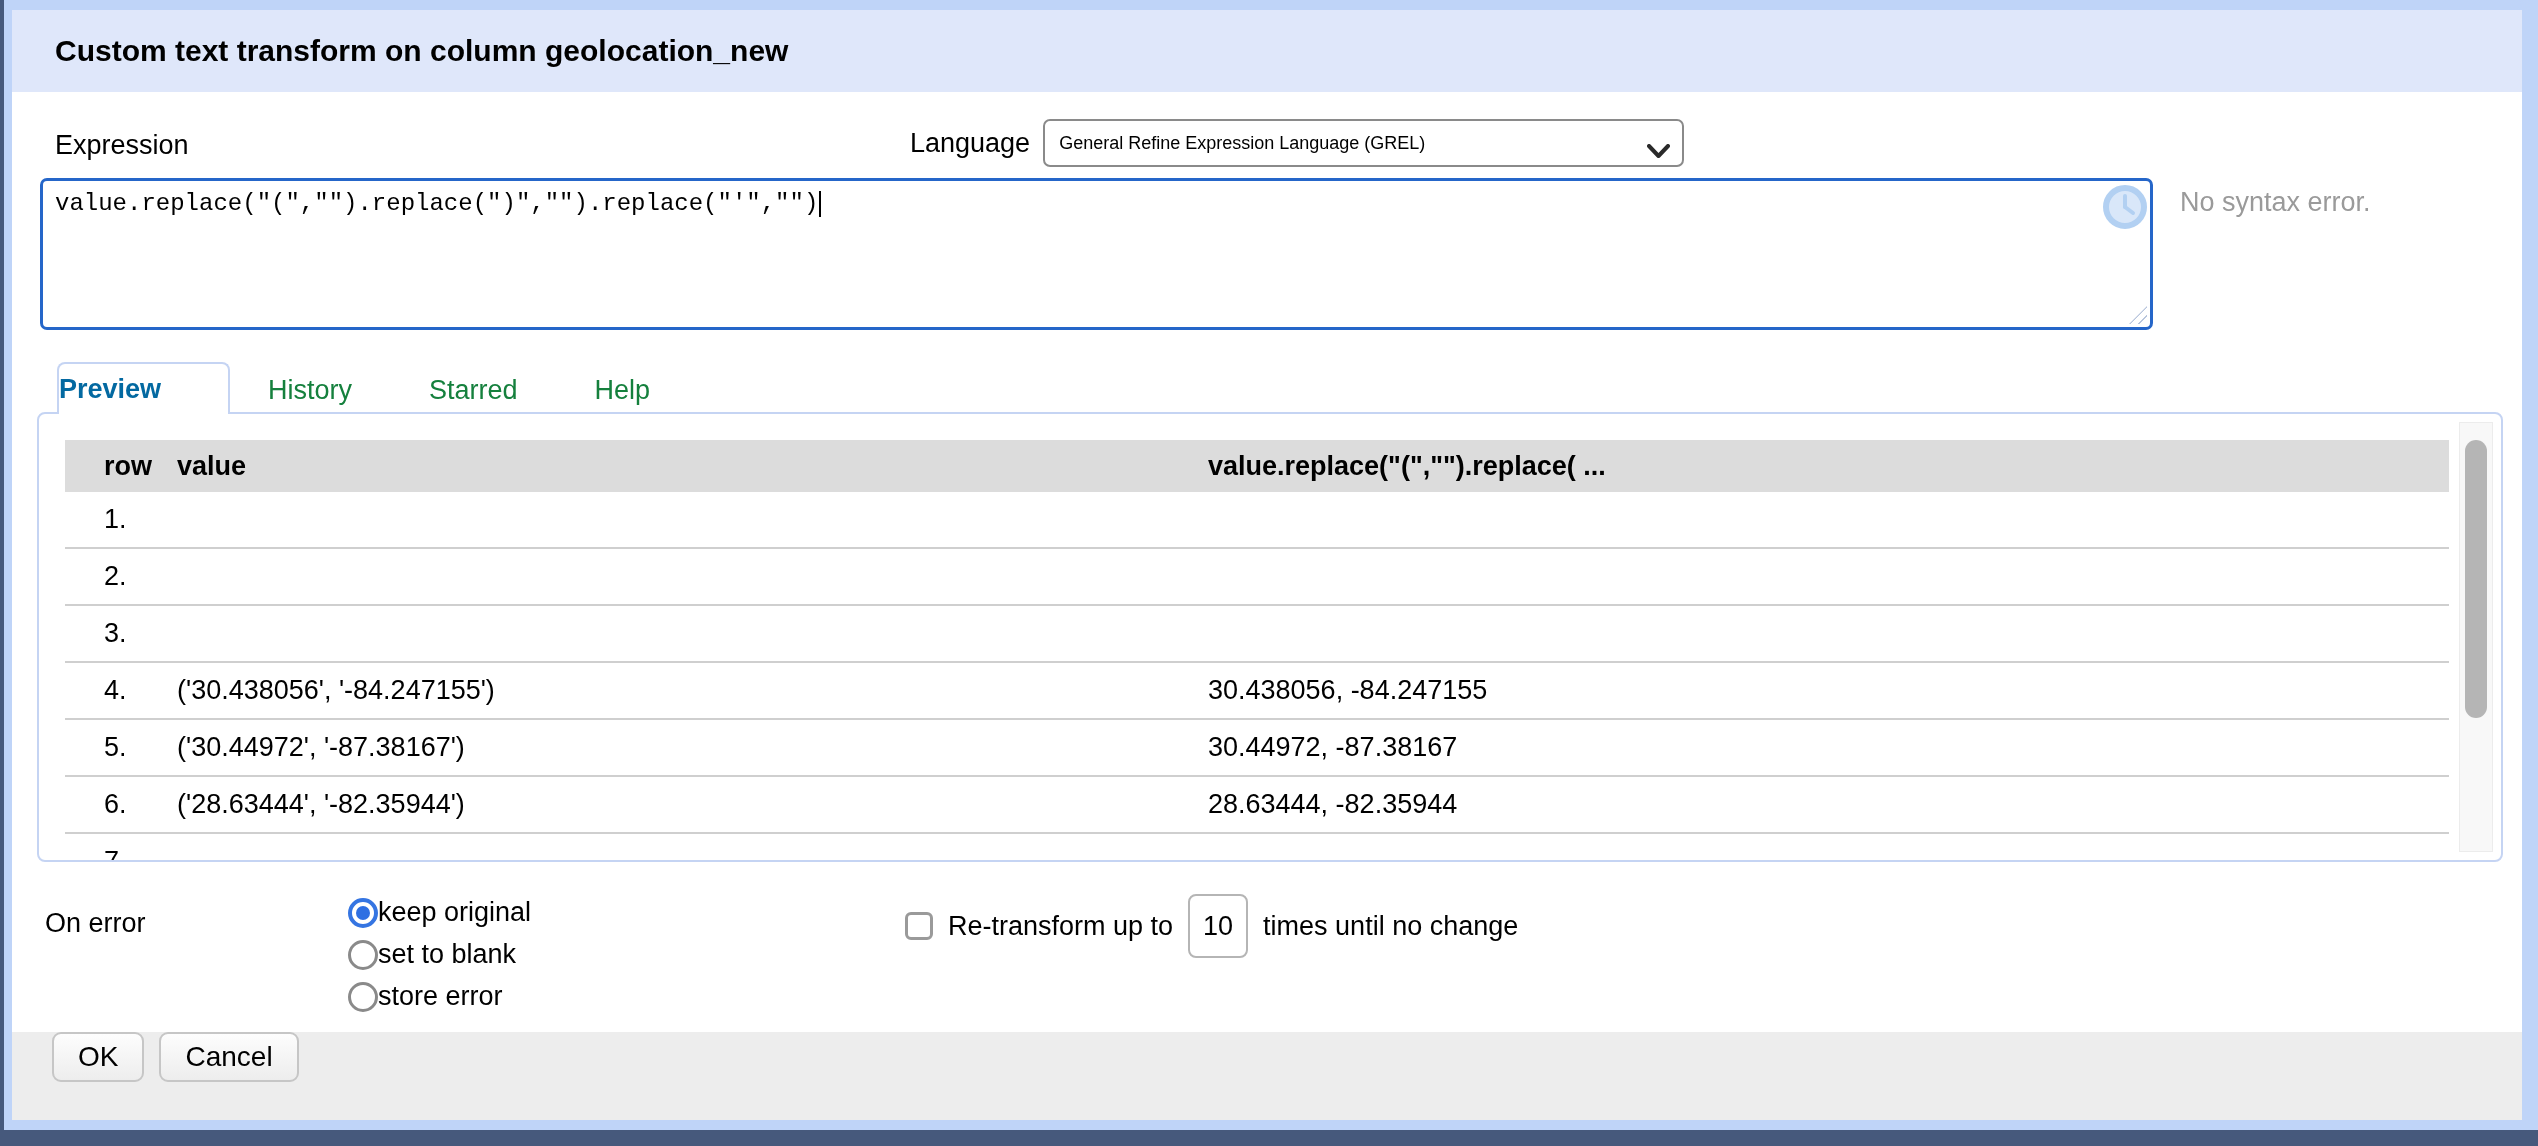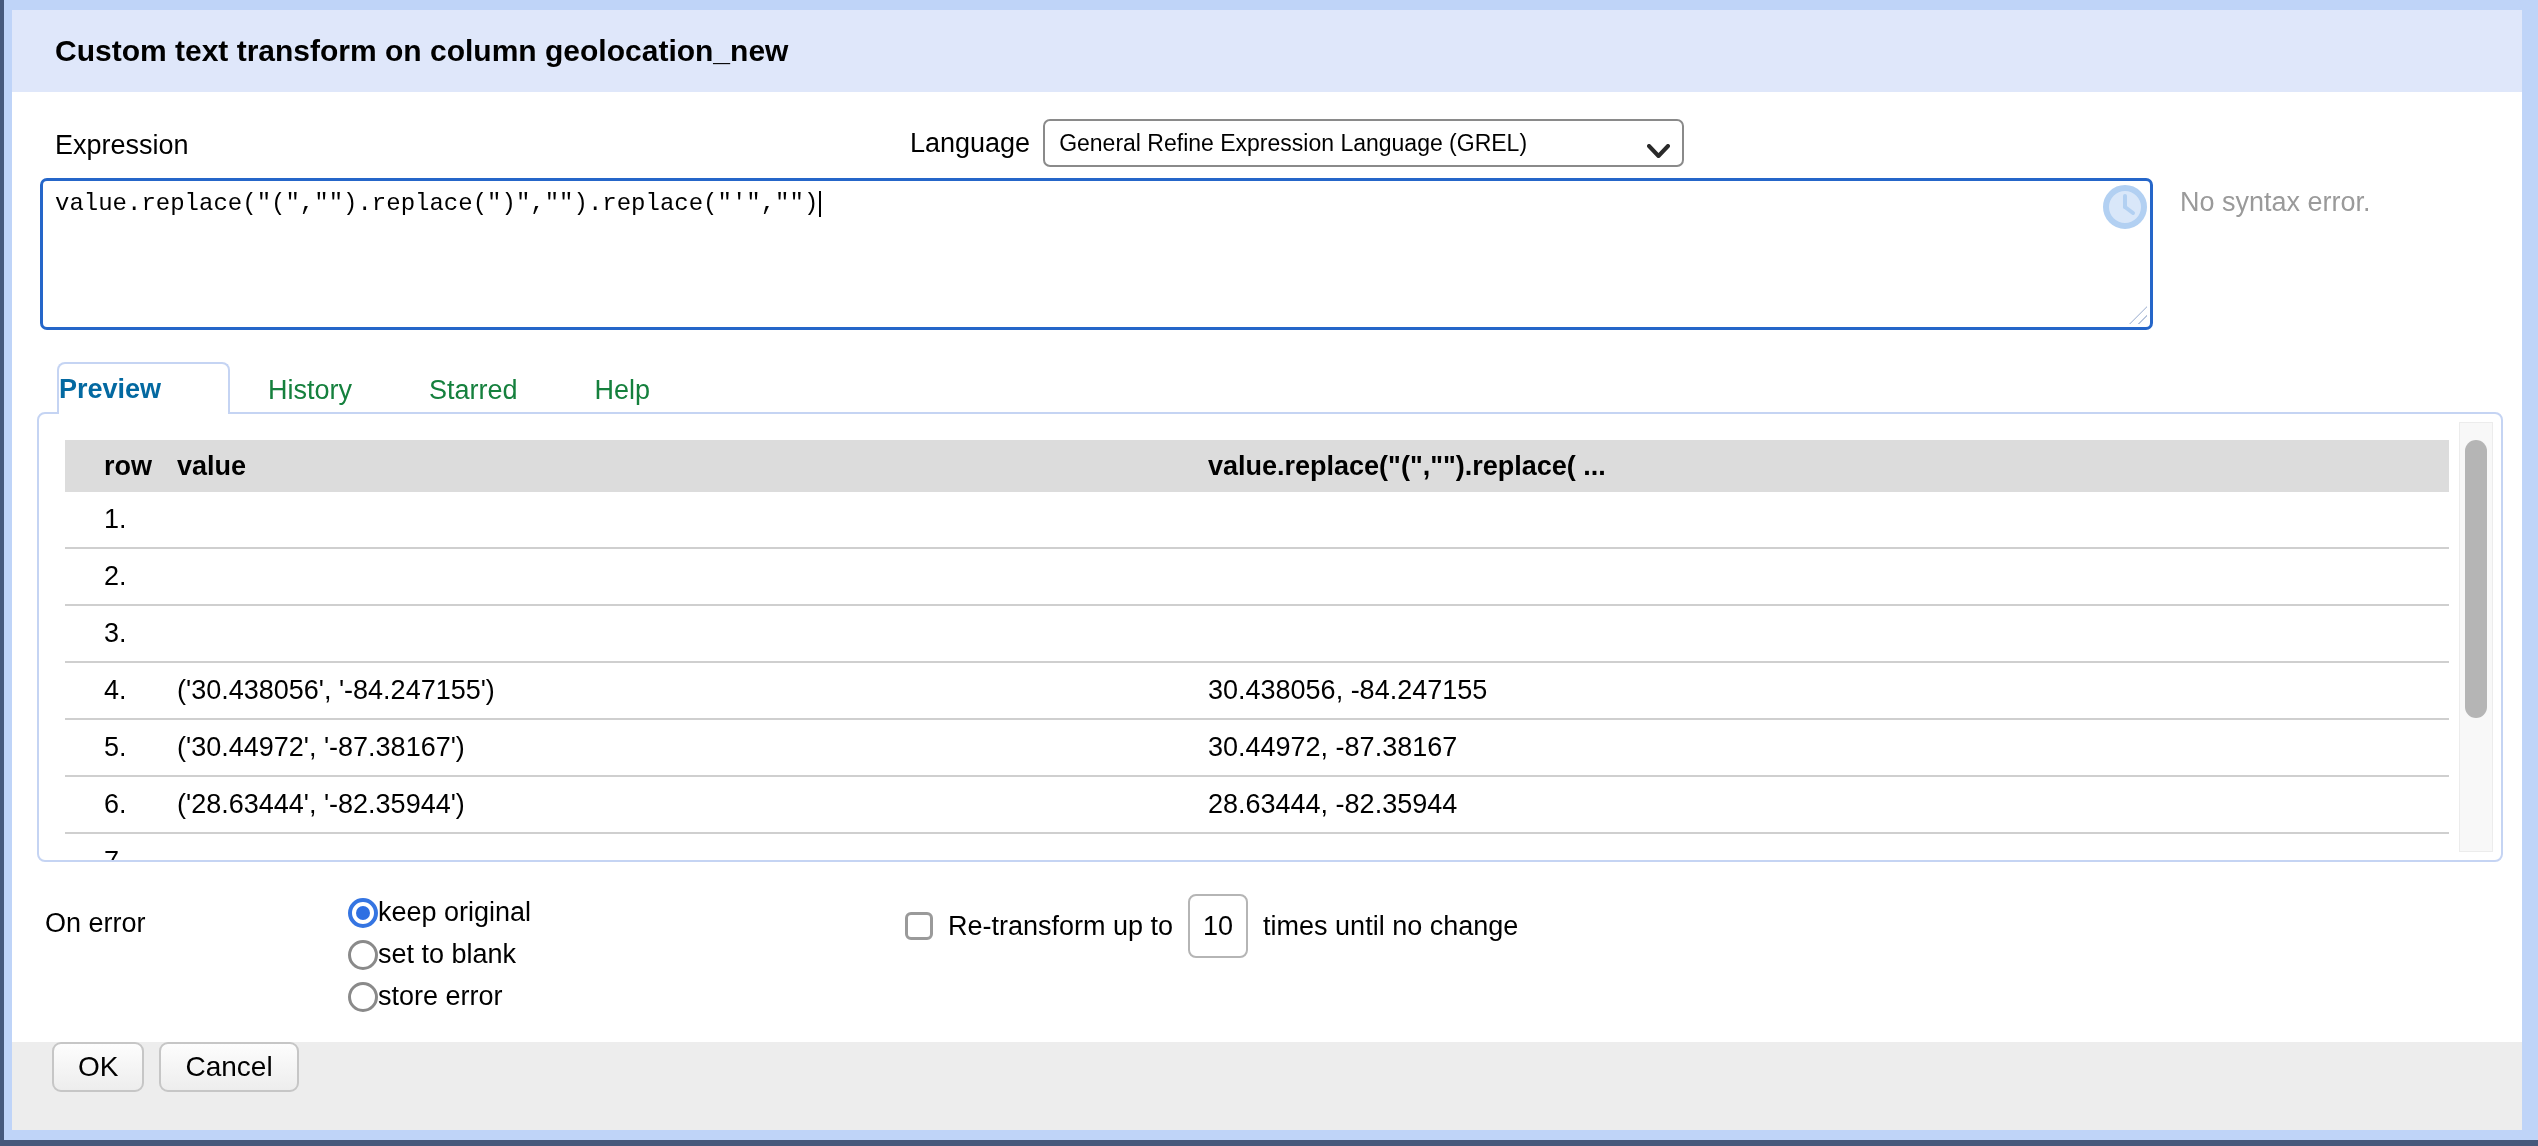--- a/index.html
+++ b/index.html
@@ -5,39 +5,39 @@
   * { box-sizing: border-box; }
   html,body { margin:0; padding:0; }
   body {
     width:2538px; height:1146px;
     background:#46597c;
     font-family:"Liberation Sans", sans-serif;
     color:#000;
     position:relative;
     overflow:hidden;
   }
-  .stage { position:absolute; inset:0; padding:0 0 6px 4px; }
+  .stage { position:absolute; inset:0; padding:0 0 16px 4px; }
   .frame { width:100%; height:100%; background:#bfd4f8; padding:10px 16px 10px 8px; }
   .dialog { width:100%; height:100%; background:#fff; display:flex; flex-direction:column; }
 
   
   .dlg-header { height:82px; background:#dfe7fa; display:flex; align-items:center; padding-left:43px; flex:none; }
   .dlg-title { font-size:30px; font-weight:bold; margin:0; }
 
   
   .dlg-body { flex:1; position:relative; background:#fff; }
 
   .expr-label { position:absolute; left:43px; top:38px; font-size:27px; }
   .language-row { position:absolute; left:898px; top:27px; display:flex; align-items:center; gap:13px; font-size:27px; }
   .sel-wrap { position:relative; display:inline-block; }
   select.language-select {
     -webkit-appearance:none; appearance:none;
     height:48px; width:641px;
     font-family:"Liberation Sans", sans-serif;
-    font-size:23px; color:#000;
+    font-size:18px; color:#000;
     background:#fff;
     border:2px solid #8a8a8a; border-radius:7px;
     padding:0 52px 0 14px;
   }
   .sel-chevron { position:absolute; right:14px; top:16px; pointer-events:none; }
 
   .expr-box {
     position:absolute; left:28px; top:86px; width:2113px; height:152px;
     border:3px solid #2566c9; border-radius:7px;
     background:#fff;

